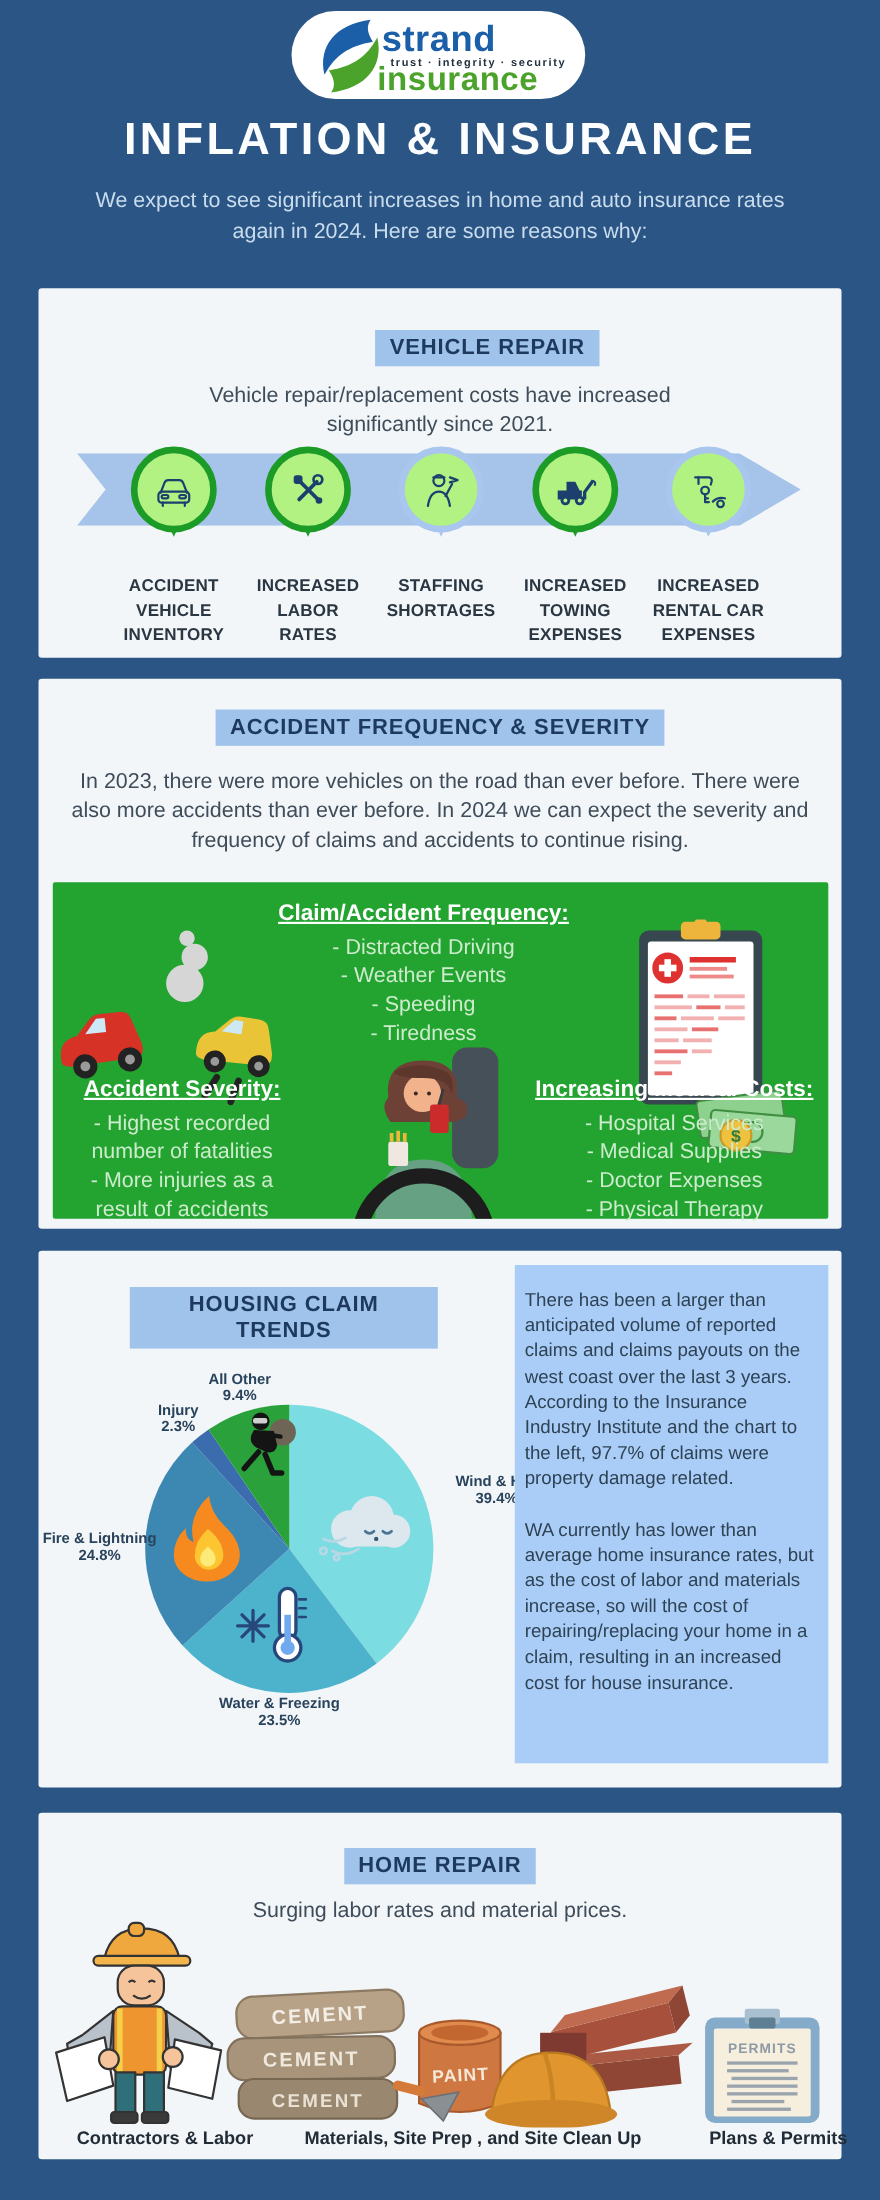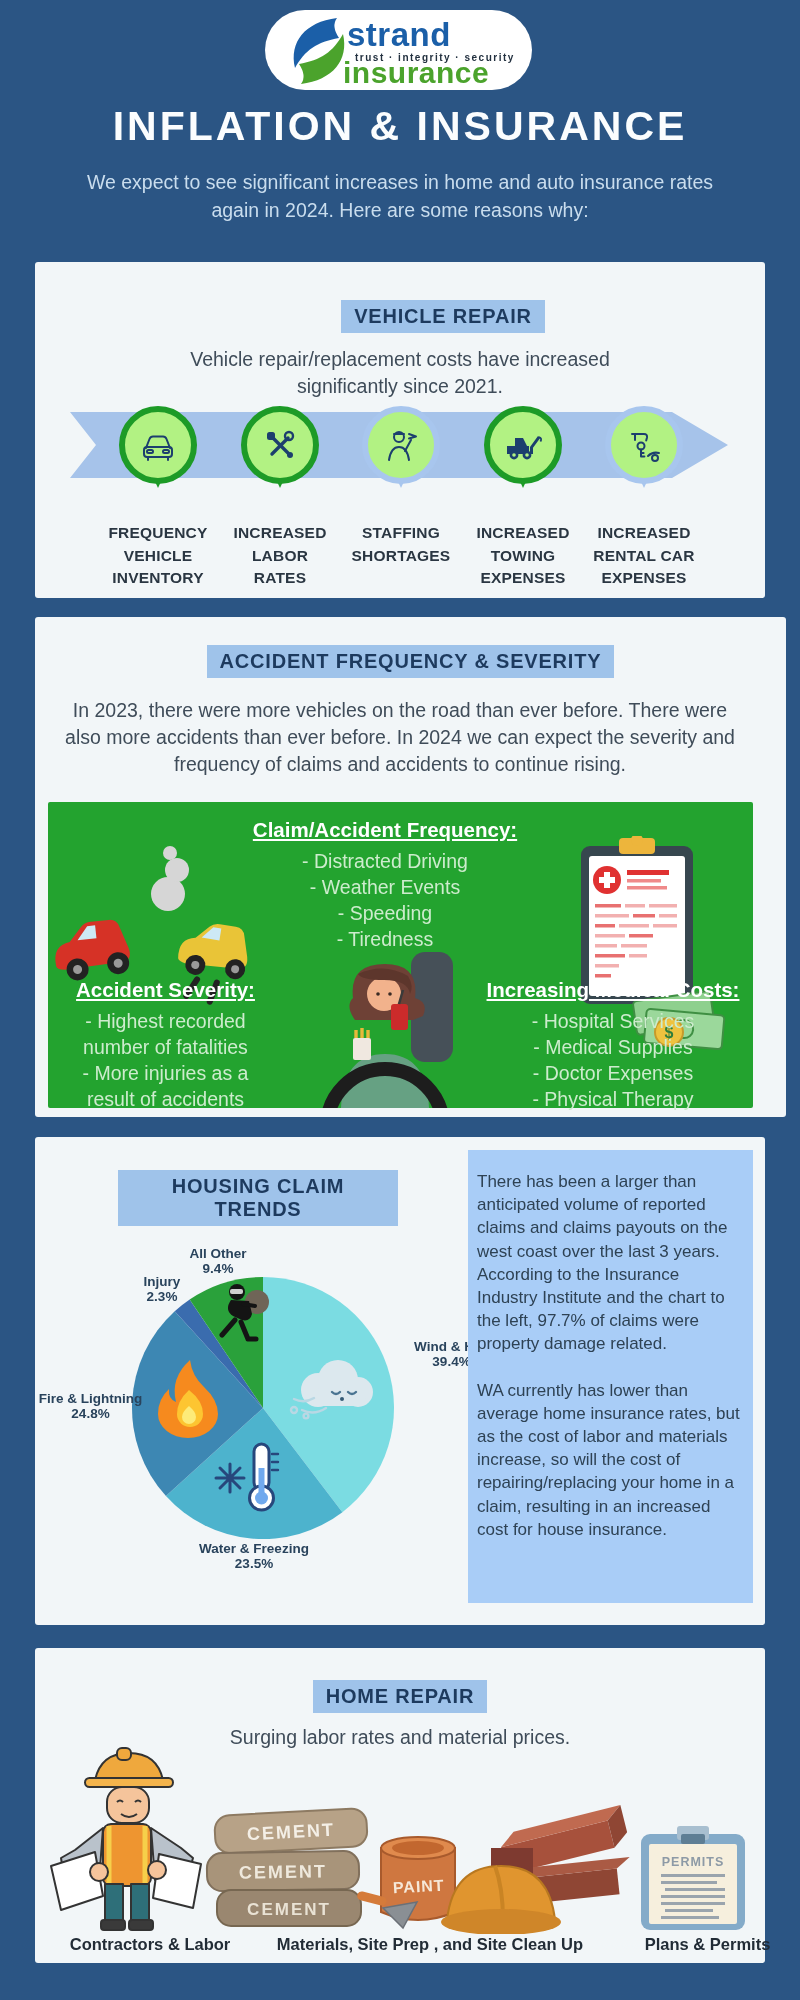--- a/index.html
+++ b/index.html
@@ -138,21 +138,21 @@
             <circle cx="17" cy="21" r="3.5"></circle>
             <path d="M17 24.5 v7 h3.4 m-3.4 -3.4 h2.6"></path>
             <path d="M24 31 q4.5 -4.5 11 -3"></path>
             <circle cx="31" cy="33" r="3"></circle>
           </g>
         </svg>
       </div>
     </div>
 
     <div class="collabel" style="left:58px;top:260px;">
-      <div>FREQUENCY</div>
+      <div>ACCIDENT</div>
       <div>VEHICLE</div>
       <div>INVENTORY</div>
     </div>
     <div class="collabel" style="left:180px;top:260px;">
       <div>INCREASED</div>
       <div>LABOR</div>
       <div>RATES</div>
     </div>
     <div class="collabel" style="left:301px;top:260px;">
       <div>STAFFING</div>
@@ -163,21 +163,21 @@
       <div>TOWING</div>
       <div>EXPENSES</div>
     </div>
     <div class="collabel" style="left:544px;top:260px;">
       <div>INCREASED</div>
       <div>RENTAL CAR</div>
       <div>EXPENSES</div>
     </div>
   </div>
 
-  <div class="card" style="top:617px;height:500px;padding-left:21px;">
+  <div class="card" style="top:617px;height:500px;">
     <div class="chiprow" style="top:28px;">
       <span class="chip">ACCIDENT FREQUENCY &amp; SEVERITY</span>
     </div>
     <div class="bodytext" style="left:20px;top:80px;width:690px;">In 2023, there were more vehicles on the road than ever before.  There were also more accidents than ever before.  In 2024 we can expect the severity and frequency of claims and accidents to continue rising.</div>
 
     <div id="greenbox">
 
       <div class="abs" style="left:137px;top:16px;width:400px;">
         <div class="gheading">Claim/Accident Frequency:</div>
         <div class="glist" style="margin-top:6px;">

